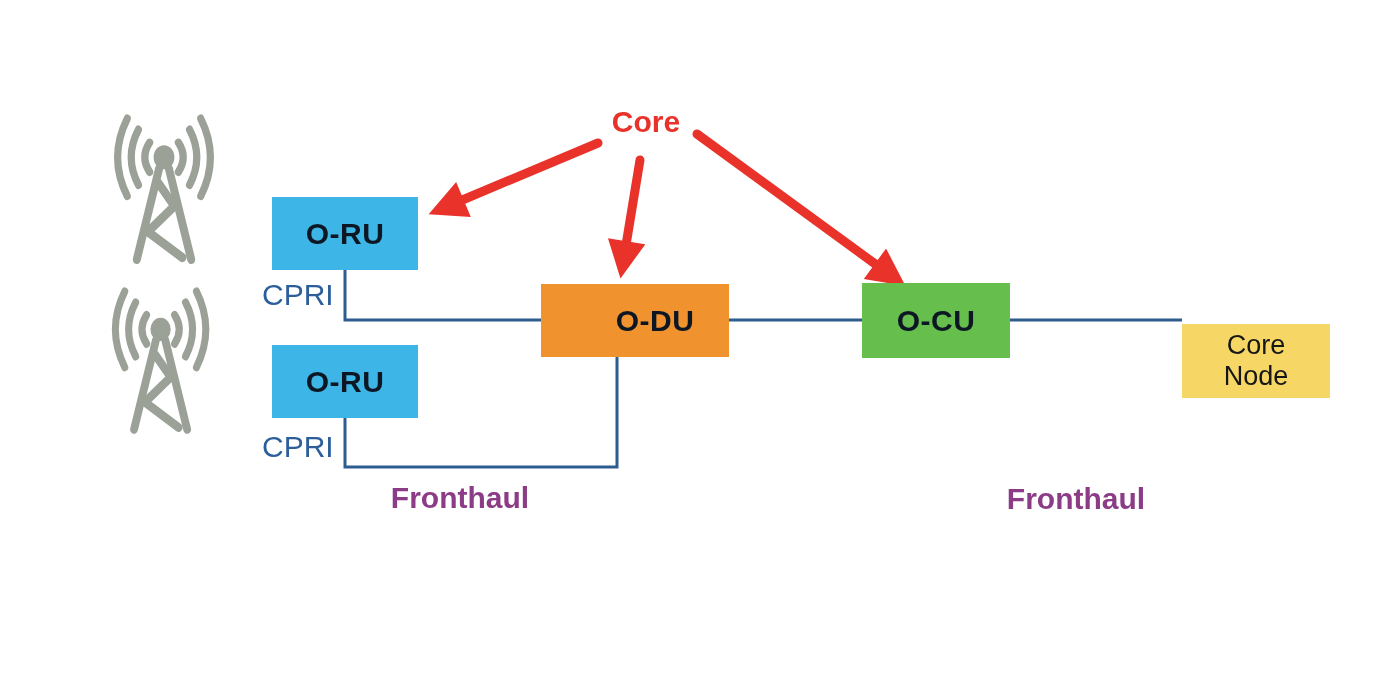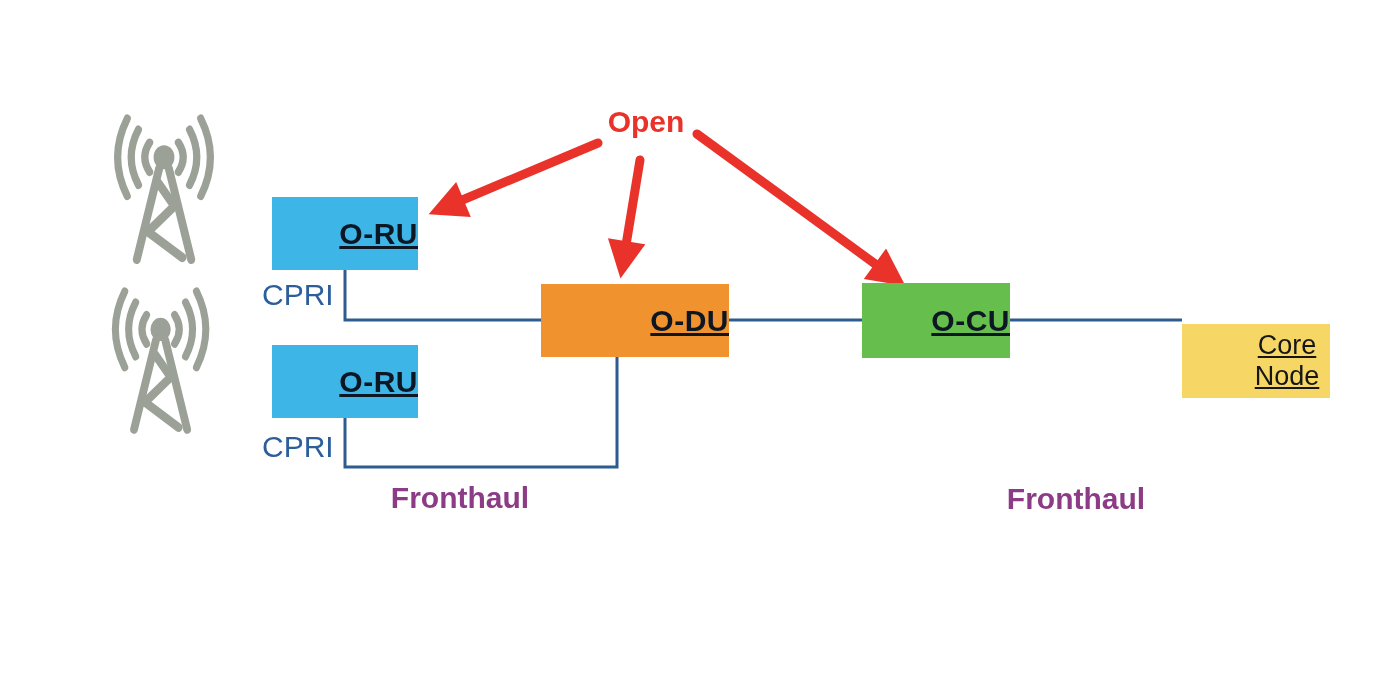--- a/index.html
+++ b/index.html
@@ -19,27 +19,26 @@
     position: absolute;
     left: 0;
     top: 0;
     width: 1379px;
     height: 698px;
   }
   .node {
     position: absolute;
     display: flex;
     align-items: center;
-    justify-content: flex-end;
+    justify-content: center;
     text-align: center;
     color: #0d1724;
     font-weight: bold;
     font-size: 30px;
     letter-spacing: 0.5px;
-    text-decoration: underline;
   }
   .node.core {
     font-weight: normal;
     font-size: 27px;
     letter-spacing: 0;
     line-height: 1.15;
     color: #161616;
     margin-top: 40px;
   }
   .node.core .wrap {
@@ -140,21 +139,21 @@
   </div>
 
   <div class="node box-ocu" style="background-color: rgb(102, 190, 77);">
     <span>O-CU</span>
   </div>
 
   <div class="node core box-core" style="background-color: rgb(246, 215, 101);">
     <span class="wrap">Core Node</span>
   </div>
 
-  <div class="open-label">Open</div>
+  <div class="open-label">Core</div>
 
   <div class="cpri-label cpri-1">CPRI</div>
 
   <div class="cpri-label cpri-2">CPRI</div>
 
   <div class="segment-label seg-fronthaul">Fronthaul</div>
 
 
   <div class="segment-label seg-backhaul">Fronthaul</div>
 

